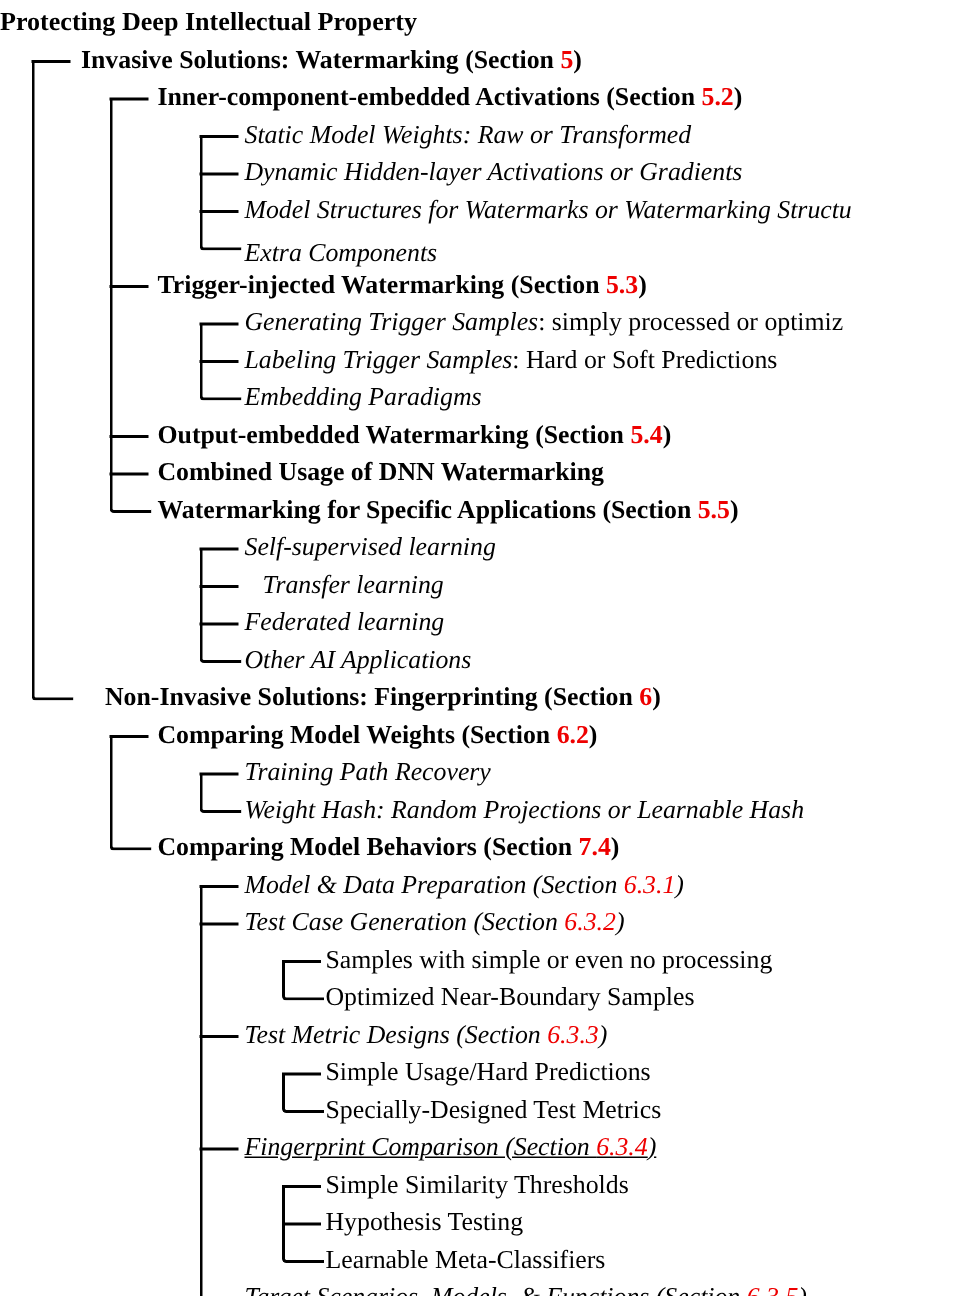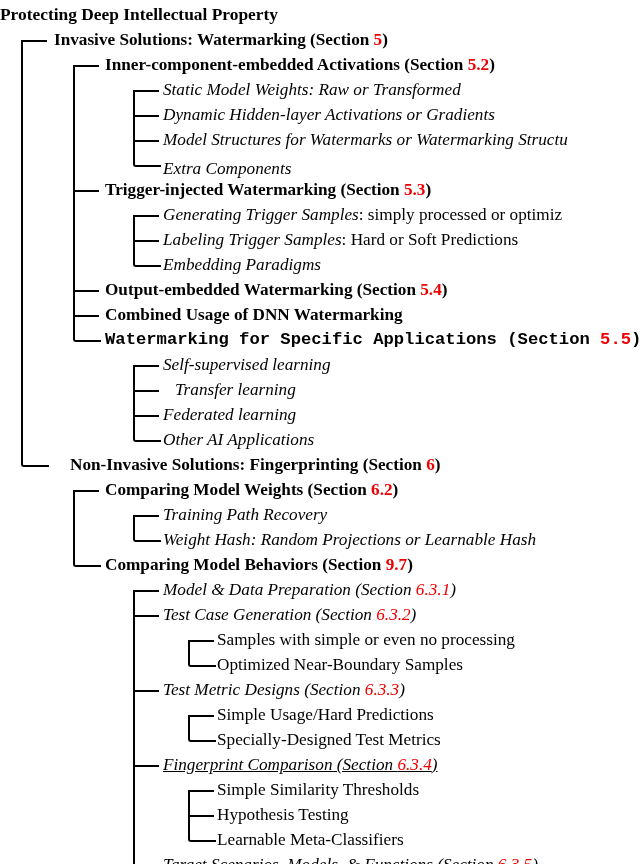--- a/index.html
+++ b/index.html
@@ -135,21 +135,21 @@
       <div class="row lvl3 italic" style="top: 252px;">
         <div class="label" style="left: 163px;"><span>Embedding Paradigms</span></div>
       </div>
       <div class="row lvl2 bold" style="top: 277px;">
         <div class="label" style="left: 105px;"><span>Output-embedded Watermarking (Section </span><span class="sec">5.4</span><span>)</span></div>
       </div>
       <div class="row lvl2 bold" style="top: 302px;">
         <div class="label" style="left: 105px;"><span>Combined Usage of DNN Watermarking</span></div>
       </div>
       <div class="row lvl2 bold" style="top: 327px;">
-        <div class="label" style="left: 105px; font-family: Liberation Mono, monospace;"><span>Watermarking for Specific Applications (Section </span><span class="sec">5.5</span><span>)</span></div>
+        <div class="label" style="left: 105px;"><span>Watermarking for Specific Applications (Section </span><span class="sec">5.5</span><span>)</span></div>
       </div>
       <div class="row lvl3 italic" style="top: 352px;">
         <div class="label" style="left: 163px;"><span>Self-supervised learning</span></div>
       </div>
       <div class="row lvl3 italic" style="top: 377px;">
         <div class="label" style="left: 163px; margin-left: 12px;"><span>Transfer learning</span></div>
       </div>
       <div class="row lvl3 italic" style="top: 402px;">
         <div class="label" style="left: 163px;"><span>Federated learning</span></div>
       </div>
@@ -162,21 +162,21 @@
       <div class="row lvl2 bold" style="top: 477px;">
         <div class="label" style="left: 105px;"><span>Comparing Model Weights (Section </span><span class="sec">6.2</span><span>)</span></div>
       </div>
       <div class="row lvl3 italic" style="top: 502px;">
         <div class="label" style="left: 163px;"><span>Training Path Recovery</span></div>
       </div>
       <div class="row lvl3 italic" style="top: 527px;">
         <div class="label" style="left: 163px;"><span>Weight Hash: Random Projections or Learnable Hash</span></div>
       </div>
       <div class="row lvl2 bold" style="top: 552px;">
-        <div class="label" style="left: 105px;"><span>Comparing Model Behaviors (Section </span><span class="sec">9.7</span><span>)</span></div>
+        <div class="label" style="left: 105px;"><span>Comparing Model Behaviors (Section </span><span class="sec">7.4</span><span>)</span></div>
       </div>
       <div class="row lvl3 italic" style="top: 577px;">
         <div class="label" style="left: 163px;"><span>Model &amp; Data Preparation (Section </span><span class="sec">6.3.1</span><span>)</span></div>
       </div>
       <div class="row lvl3 italic" style="top: 602px;">
         <div class="label" style="left: 163px;"><span>Test Case Generation (Section </span><span class="sec">6.3.2</span><span>)</span></div>
       </div>
       <div class="row lvl4 roman" style="top: 627px;">
         <div class="label" style="left: 217px;"><span>Samples with simple or even no processing</span></div>
       </div>

